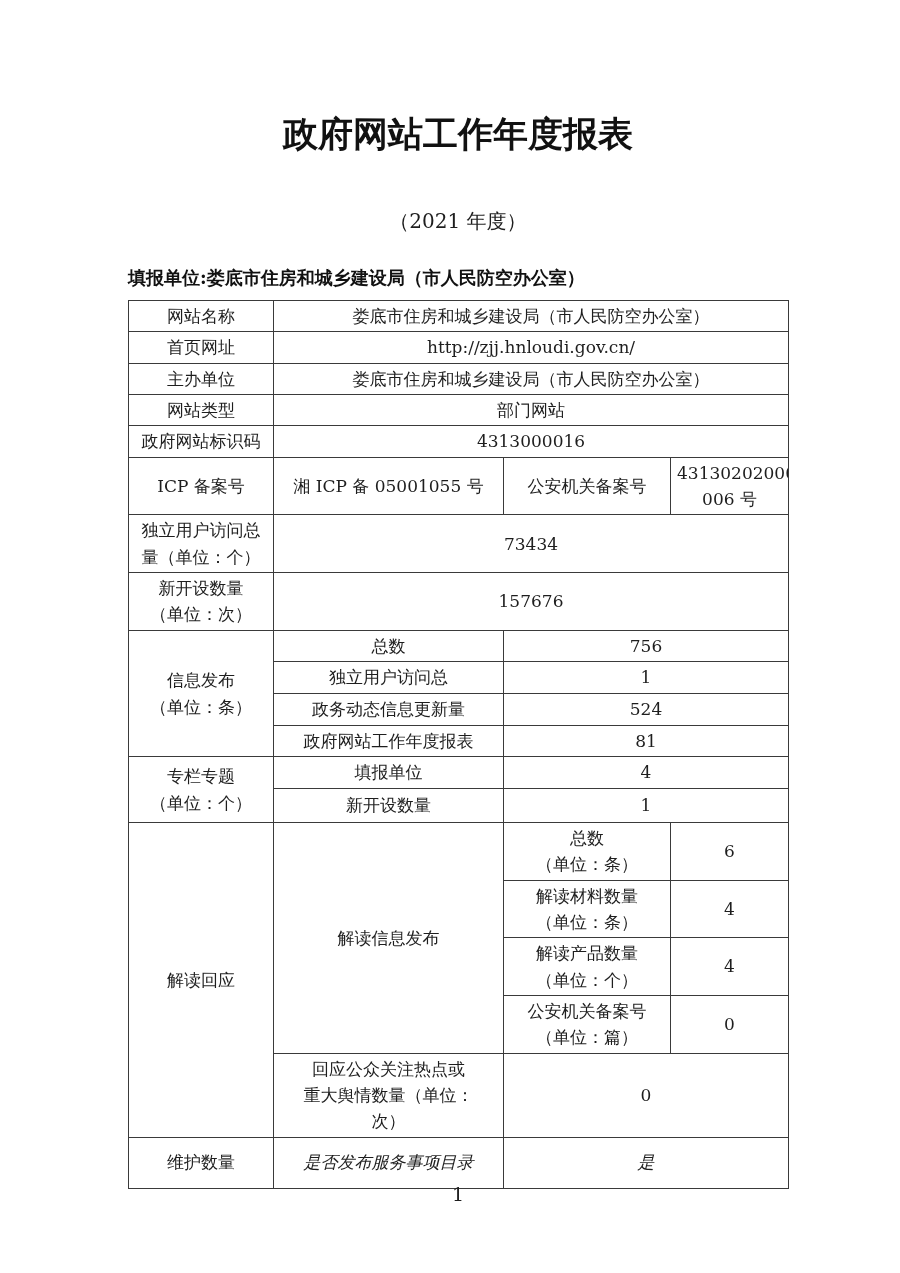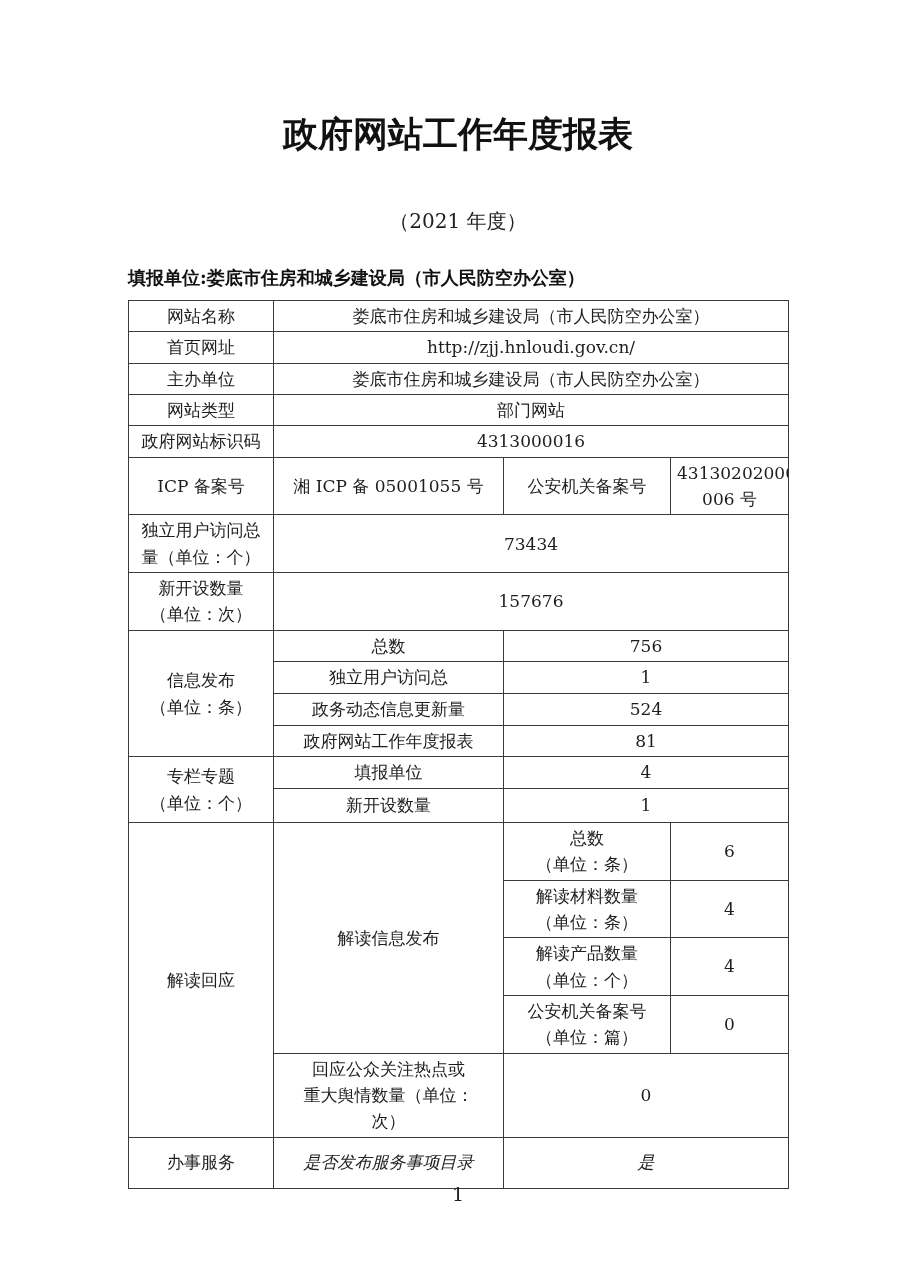--- a/index.html
+++ b/index.html
@@ -155,21 +155,21 @@
         <td>0</td>
       </tr>
       <tr style="height:77px">
         <td>回应公众关注热点或
 重大舆情数量（单位：
 次）</td>
         <td colspan="2">0</td>
       </tr>
 
       <tr style="height:51px">
-        <td class="valign-bottom">办事服务</td>
+        <td class="valign-bottom">维护数量</td>
         <td class="valign-top">是否发布服务事项目录</td>
         <td colspan="2" class="valign-top">是</td>
       </tr>
     </tbody>
   </table>
 
   <div class="page-number">1</div>
 
 </div>
 

